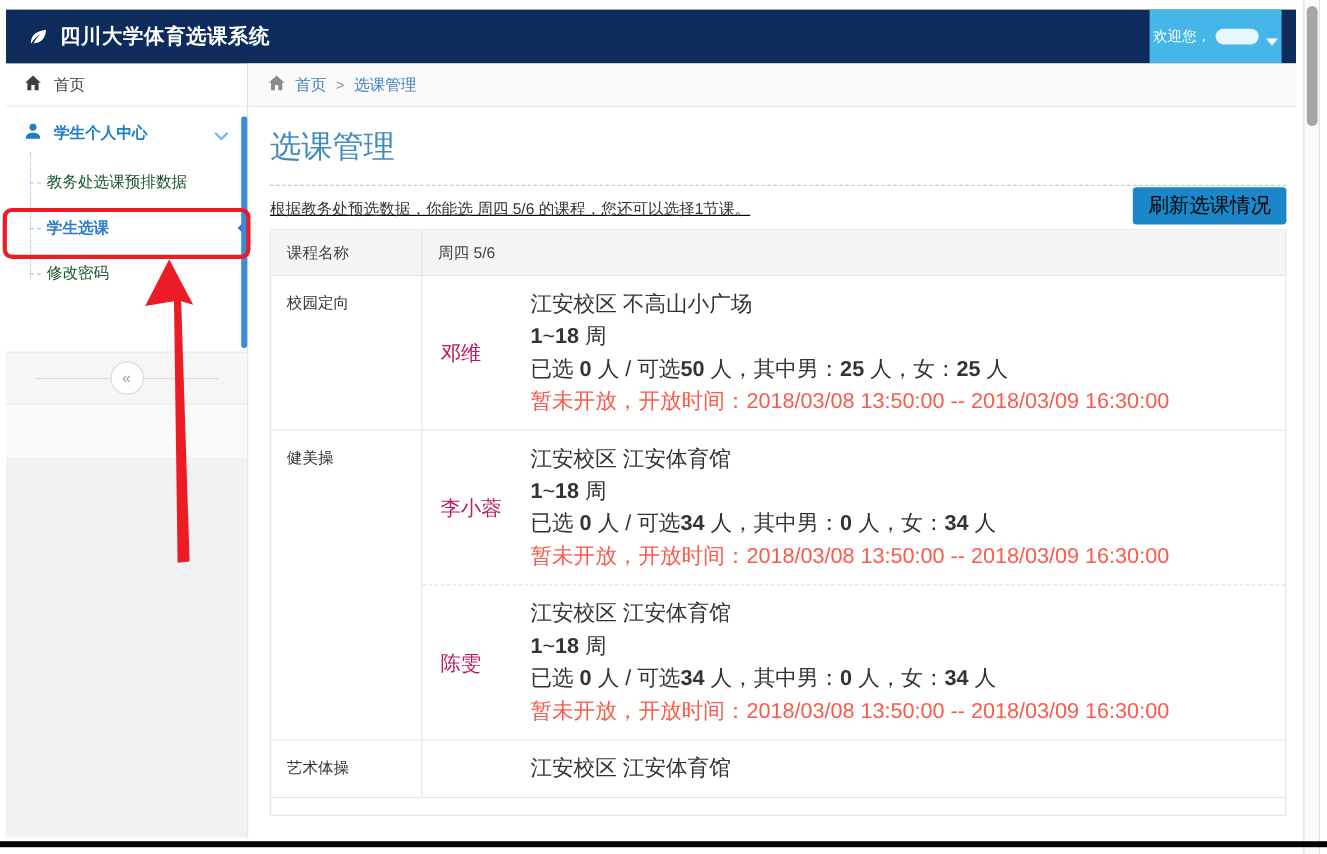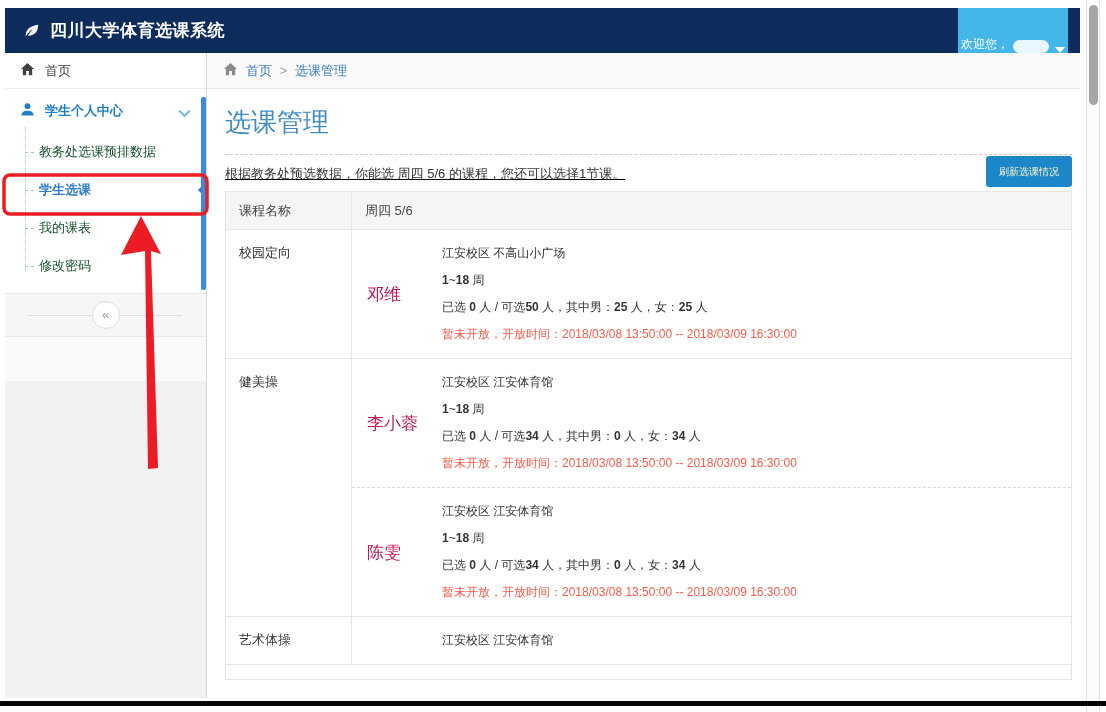--- a/index.html
+++ b/index.html
@@ -7,21 +7,21 @@
               font-family:"Liberation Sans","DejaVu Sans",sans-serif; }
   body { position:relative; }
 
   
   .app-header { position:absolute; left:5px; top:8px; width:1075px; height:45px;
                 background:#0d2c5b; display:flex; align-items:center; }
   .brand { display:flex; align-items:center; gap:9px; padding-left:18px; }
   .brand-title { color:#fff; font-size:17px; font-weight:bold; letter-spacing:.5px; }
   .leaf { width:18px; height:18px; }
   .welcome-box { position:absolute; right:12px; top:0; height:45px; width:110px;
-                 background:#45b6e8; display:flex; align-items:flex-end; justify-content:center;
+                 background:#45b6e8; display:flex; align-items:center; justify-content:center;
                  gap:4px; color:#fff; font-size:12px; cursor:pointer; }
   .name-blob { width:36px; height:13px; border-radius:7px; background:rgba(255,255,255,.88); }
   .caret-down { width:0; height:0; border-left:5px solid transparent; border-right:5px solid transparent;
                 border-top:6px solid #fff; margin-left:2px; margin-top:8px; }
 
   
   .sidebar { position:absolute; left:5px; top:53px; width:202px; height:645px;
              background:#fff; border-right:1px solid #d8d8d8; font-size:13px; }
   .side-home { height:36px; display:flex; align-items:center; gap:10px; padding-left:15px;
                color:#3f3f3f; border-bottom:1px solid #ececec; cursor:pointer; }
@@ -60,38 +60,38 @@
                     display:flex; align-items:center; gap:8px; padding-left:16px; font-size:13px; }
   .crumb-link { color:#3d7fc1; cursor:pointer; }
   .crumb-sep { color:#9a9a9a; font-size:12px; }
   .crumb-current { color:#3d7fc1; }
   .content { position:absolute; left:18px; right:8px; top:36px; bottom:0; }
   .page-title { margin-top:16px; font-size:26px; font-weight:normal; color:#418bc1; }
   .dashed-rule { margin-top:14px; border-top:1px dashed #ccc; }
   .notice-row { position:relative; margin-top:4px; height:32px;text-decoration:underline; }
   .notice-text { font-size:13px; color:#333; line-height:30px; }
   .refresh-btn { position:absolute; right:0; top:-3px; height:31px; padding:0 13px;
-                 background:#1b86c8; color:#fef9c3; font-size:10px; border:none;
+                 background:#1b86c8; color:#000000; font-size:17px; border:none;
                  border-radius:3px; cursor:pointer; line-height:31px; }
 
   
   .course-table { margin-top:0; border:1px solid #e6e6e6; height:489px; overflow:hidden;
                   background:#fff; }
   .t-head { display:grid; grid-template-columns:125px 1fr; background:#f5f5f5;
             border-bottom:1px solid #e6e6e6; height:38px; font-size:13px; color:#444; }
   .t-head > div { display:flex; align-items:center; padding-left:13px; }
   .t-head > div + div { border-left:1px solid #e6e6e6;text-align:right; }
   .course-row { display:grid; grid-template-columns:125px 1fr; border-bottom:1px solid #e6e6e6; }
   .cell-course { padding:14px 10px 10px 13px; font-size:13px; color:#333; }
   .cell-sessions { border-left:1px solid #e6e6e6; }
   .session { display:grid; grid-template-columns:90px 1fr; padding:10px 0; }
   .session + .session { border-top:1px dashed #d9d9d9; }
   .teacher-cell { display:flex; align-items:center; padding-left:15px; }
   .teacher-link { color:#be185d; font-size:17px; text-decoration:none; cursor:pointer; }
-  .detail-lines { font-size:12px; color:#333; }
+  .detail-lines { font-size:18px; color:#333; }
   .detail-lines .line { line-height:27px; }
   .line.status { color:#fa5a4a; }
   .line b { font-weight:bold; }
 
   
   .page-scroll-track { position:absolute; left:1086px; top:0; width:14px; height:712px;
                        background:#fbfbfb; border-left:1px solid #e2e2e2; border-right:1px solid #e2e2e2; }
   .page-scroll-thumb { position:absolute; left:2px; top:5px; width:9px; height:100px;
                        background:#a6a6a6; border-radius:5px; cursor:grab; }
 
@@ -149,23 +149,20 @@
 
   <div class="subitems">
       <div class="subitem">
         <span>教务处选课预排数据</span>
       </div>
       <div class="subitem active">
         <span>学生选课</span>
         <span class="active-marker"></span>
       </div>
       <div class="subitem">
-        <span>我的课表</span>
-      </div>
-      <div class="subitem">
         <span>修改密码</span>
       </div>
     </div>
 
   <div class="side-bottom">
     <div class="collapse-band">
       <div class="collapse-btn">«</div>
     </div>
     <div class="side-gray-rest"></div>
   </div>

